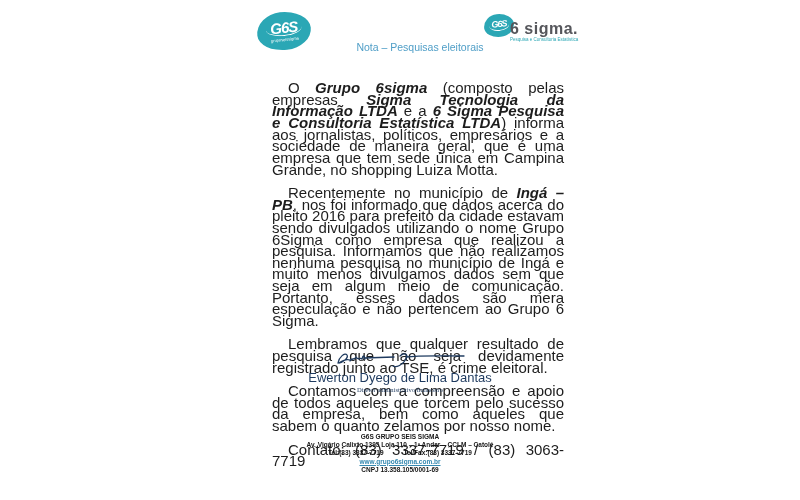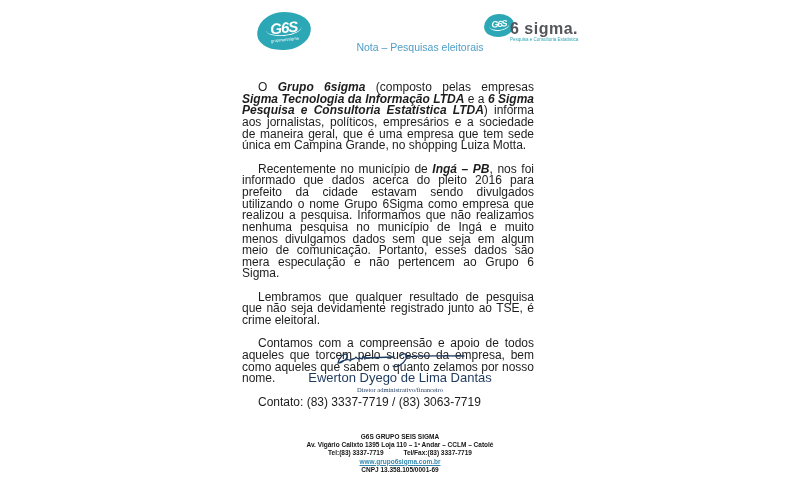--- a/index.html
+++ b/index.html
@@ -30,22 +30,22 @@
   .wordmark { font-size:16px; line-height:15px; color:#55565b; letter-spacing:.5px; font-weight:bold; }
   .wordmark-tag { font-size:4.5px; line-height:6px; color:#2ba7b5; white-space:nowrap; margin-top:1px; }
 
   .note-title {
     position:absolute; left:0; top:41px; width:100%; text-align:center;
     color:#4f9ec7; font-size:10.5px;
   }
 
   
   .letter {
-    position:absolute; left:242px; top:82px; width:292px;
-    font-size:12px; line-height:11.65px; text-align:justify; color:#1d1d1d;
+    position:absolute; left:272px; top:82px; width:292px;
+    font-size:15px; line-height:11.65px; text-align:justify; color:#1d1d1d;
   }
   .para { margin-top:11.65px; text-indent:16px; }
   .para:first-child { margin-top:0; }
   .para.flush { margin-top:12px; }
   .bi { font-weight:bold; font-style:italic; }
 
   
   .signature { position:absolute; left:254px; top:346px; width:292px; text-align:center; }
   .sig-svg { display:block; margin:0 auto; }
   .sig-name { font-size:13px; color:#1e3a5f; margin-top:0px; }

